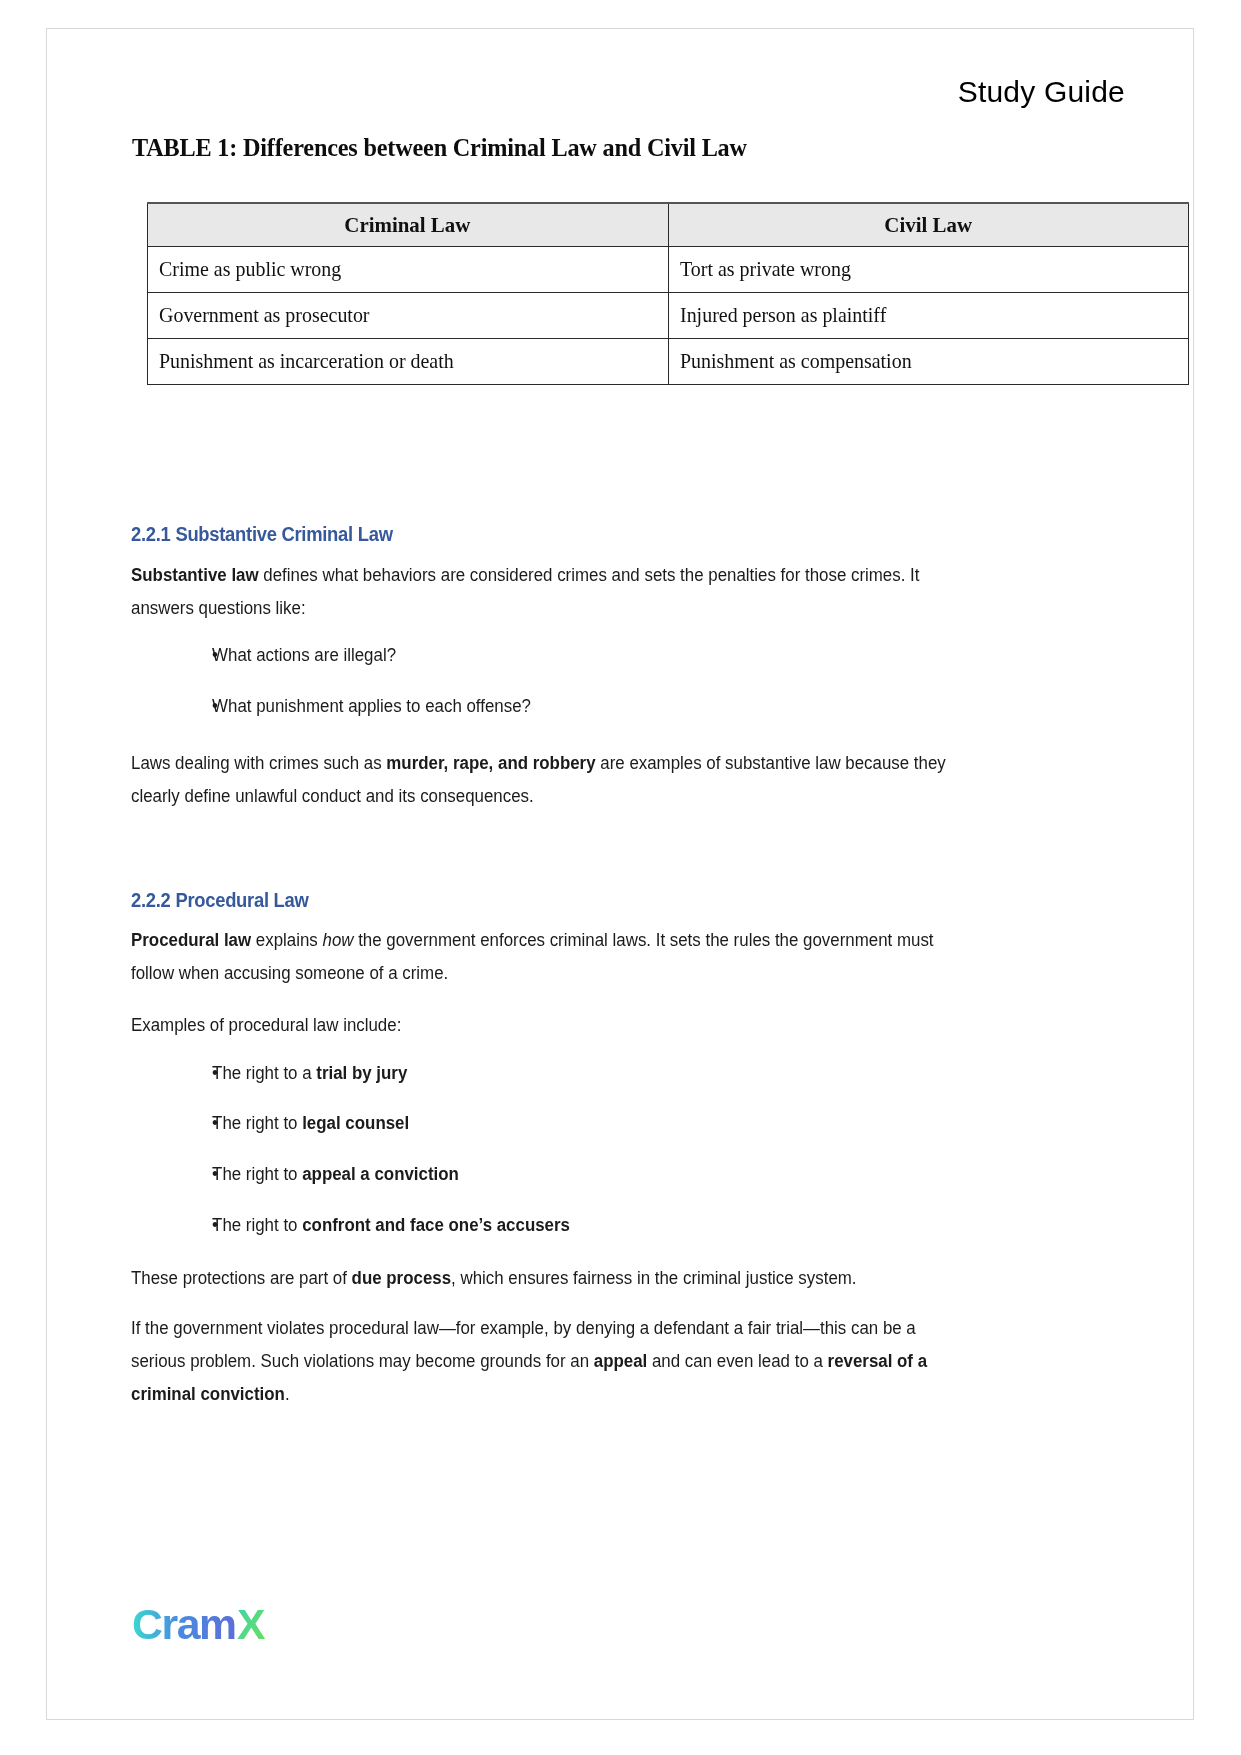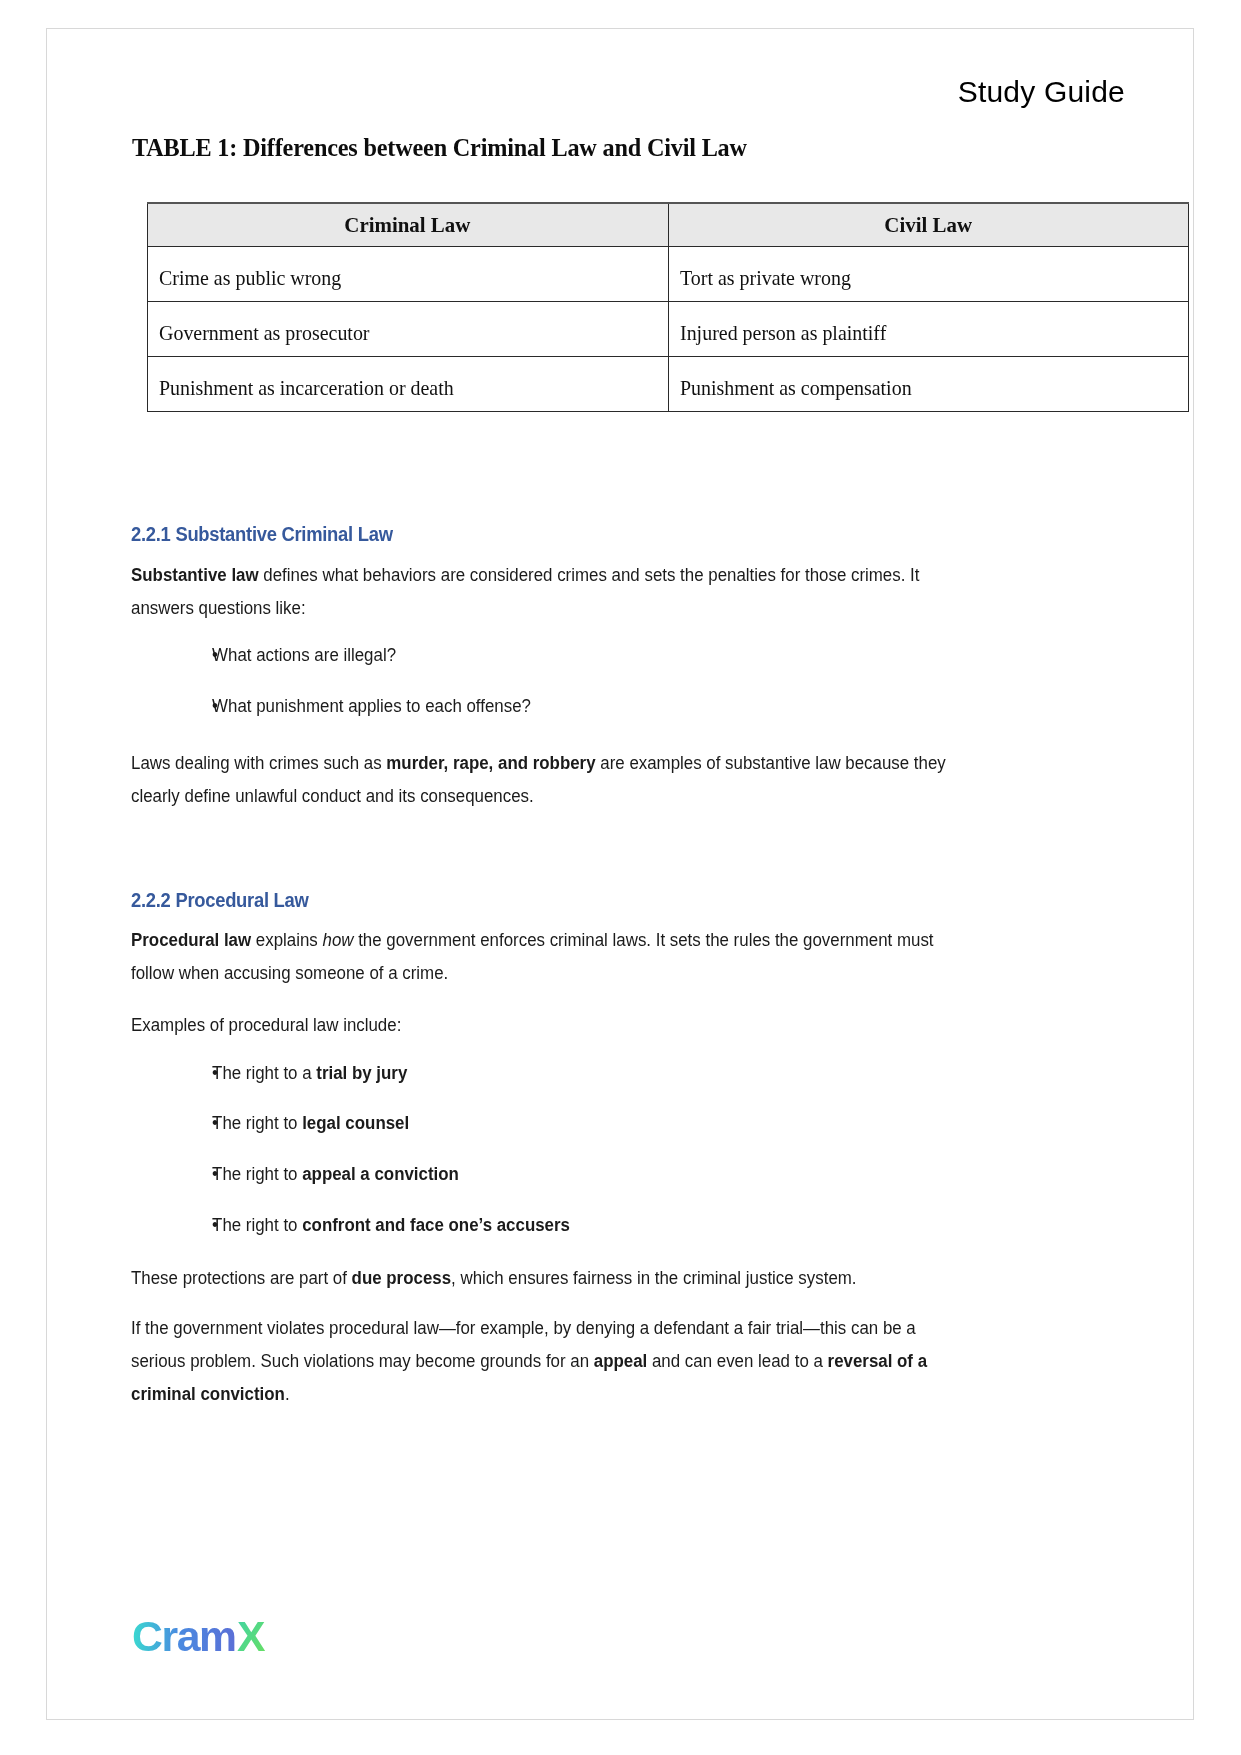--- a/index.html
+++ b/index.html
@@ -90,21 +90,21 @@
   .law-table th {
     background: #e8e8e8;
     text-align: center;
     font-weight: bold;
     font-size: 22px;
     height: 40px;
     border-top: 2px solid #555555;
   }
   .law-table td {
     text-align: left;
-    padding: 12px 10px 4px 11px;
+    padding: 3px 10px 4px 11px;
     font-weight: normal;
   }
   .law-table .cell-span {
     display: inline-block;
     transform: scaleX(0.95);
     transform-origin: left center;
   }
   .law-table th .cell-span {
     transform: scaleX(0.95);
     transform-origin: center center;
@@ -162,21 +162,21 @@
     padding-left: 84px;
     box-sizing: border-box;
   }
   .bullet .btext { display: inline; }
   .bullet b { font-weight: bold; }
 
   
   .footer-logo {
     position: absolute;
     left: 85px;
-    bottom: 56px;
+    bottom: 68px;
     height: 52px;
     z-index: 3;
     text-align: right;
   }
   .footer-logo svg { display: block; height: 100%; }
 </style>
 </head>
 <body>
 
 <div class="page">

